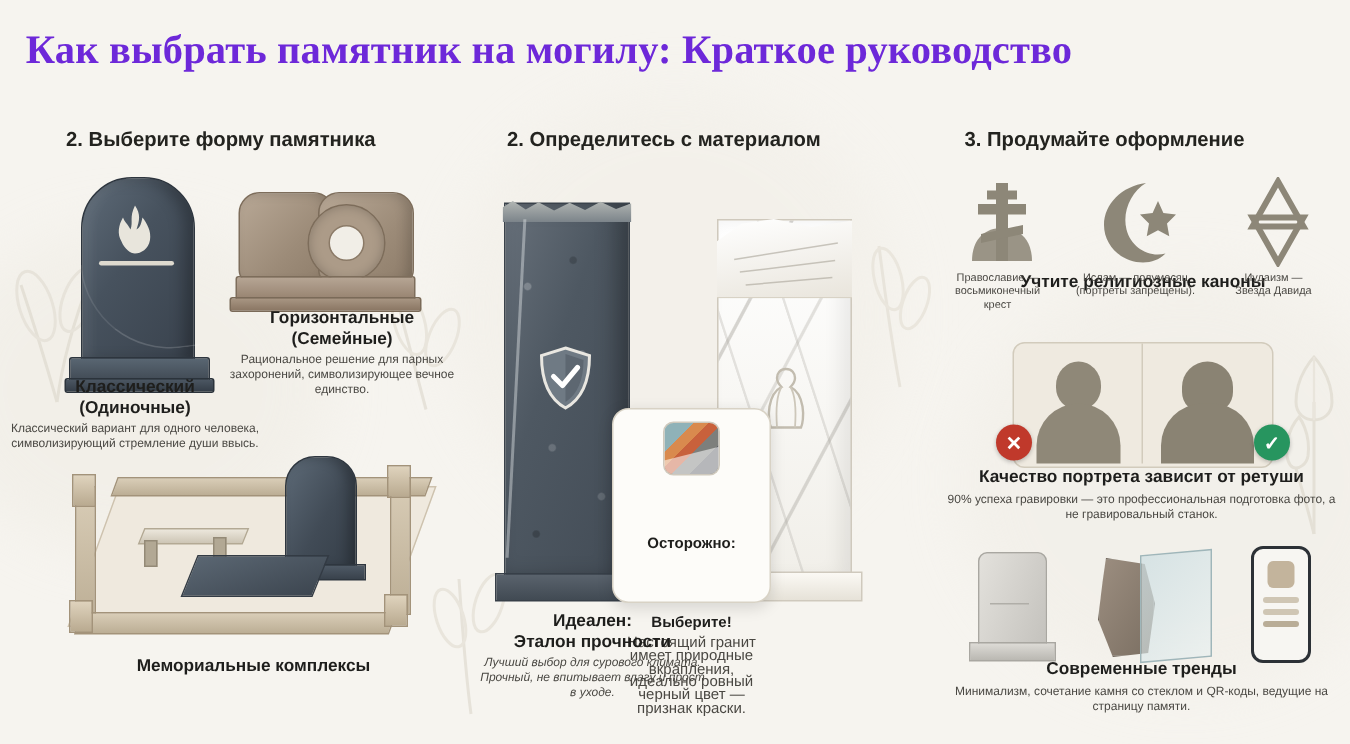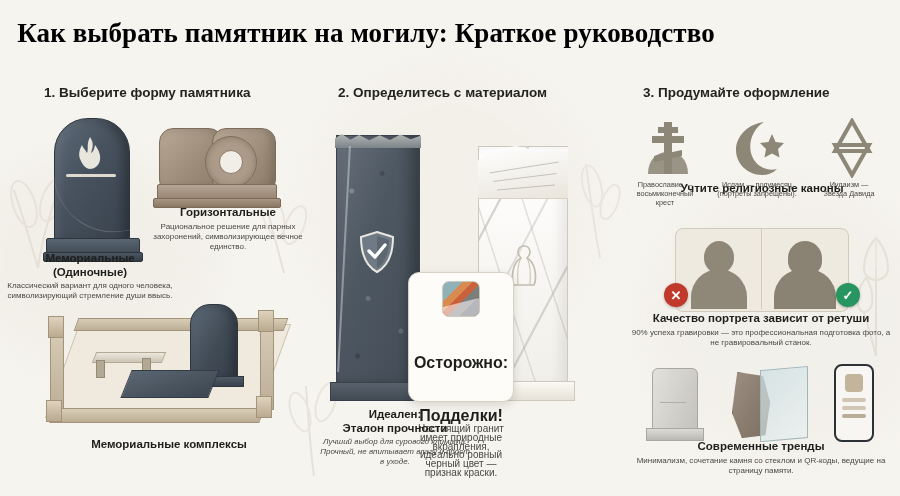--- a/index.html
+++ b/index.html
@@ -16,21 +16,21 @@
   
   .bg-wash{position:absolute;border-radius:50%;filter:blur(18px);opacity:.55;pointer-events:none;}
   .w1{left:-40px;top:150px;width:260px;height:220px;background:#efece4;}
   .w2{left:300px;top:60px;width:300px;height:300px;background:#f1eee7;}
   .w3{left:640px;top:180px;width:300px;height:280px;background:#f0ede6;}
 
   
   .title{
     position:absolute;left:0;top:18px;width:732px;text-align:center;
     font-family:"Liberation Serif", serif;
-    font-size:27px;font-weight:700;letter-spacing:.1px;color:#000000;
+    font-size:27px;font-weight:700;letter-spacing:.1px;color:#6d28d9;
   }
 
   
   .col-head{
     position:absolute;font-size:13.5px;font-weight:700;color:#23231f;
     white-space:nowrap;
   }
   .ch1{left:44px;top:85px;}
   .ch2{left:338px;top:85px;}
   .ch3{left:643px;top:85px;}
@@ -229,21 +229,21 @@
   .warn .thumb{
     width:36px;height:34px;margin:8px auto 4px;border-radius:7px;
     background:linear-gradient(135deg,#8fb2b8 0 28%,#d98a4e 28% 42%,#c8613c 42% 55%,#7d7f7c 55% 72%,#5e6166 72% 100%);
     border:1px solid #cfc9bd;
     position:relative;overflow:hidden;
   }
   .warn .thumb:after{
     content:"";position:absolute;left:-4px;bottom:-6px;width:50px;height:20px;
     background:rgba(255,255,255,.55);transform:rotate(-14deg);
   }
-  .warn .wt{font-size:16px;font-weight:700;line-height:12.5px;color:#1e1e1c;margin-top:40px;}
+  .warn .wt{font-size:10px;font-weight:700;line-height:12.5px;color:#1e1e1c;margin-top:40px;}
   .warn .wd{font-size:10px;line-height:8.8px;color:#4a4843;margin-top:3px;padding:0 7px;}
 
   
   .relig-icons{position:absolute;left:634px;top:118px;width:256px;height:62px;}
   .relig-icons .ic{position:absolute;top:0;width:60px;height:60px;color:#8d8878;}
   .i1{left:4px;}
   .i2{left:96px;}
   .i3{left:188px;}
 
   .relig-sub{
@@ -368,53 +368,54 @@
   <div class="deco d5">
     <svg width="56" height="120" viewBox="0 0 56 120">
         <path d="M28 118 C24 88 22 58 20 28" stroke="#e6e2d9" stroke-width="2" fill="none"></path>
         <ellipse cx="14" cy="54" rx="9" ry="20" fill="none" stroke="#e9e5dc" stroke-width="2" transform="rotate(-18 14 54)"></ellipse>
         <ellipse cx="40" cy="44" rx="9" ry="20" fill="none" stroke="#e9e5dc" stroke-width="2" transform="rotate(18 40 44)"></ellipse>
       </svg>
   </div>
 
   <div class="title">Как выбрать памятник на могилу: Краткое руководство</div>
 
-  <div class="col-head ch1">1. Выберите форму памятника</div>
+  <div class="col-head ch1">2. Выберите форму памятника</div>
   <div class="col-head ch2">2. Определитесь с материалом</div>
   <div class="col-head ch3">3. Продумайте оформление</div>
 
   <div class="vmon">
     <div class="stele"></div>
     <div class="flame">
       <svg width="28" height="34" viewBox="0 0 28 34">
           <path d="M14 1 C10 9 13 12 11 17 C9 13 7 12 6 9 C3 14 2 20 5 25 C7 30 11 33 14 33 C18 33 23 30 24 24 C25 18 22 13 19 9 C18 14 17 16 15 17 C17 11 18 7 14 1 Z" fill="#e8e5dc"></path>
         </svg>
     </div>
     <div class="bar"></div>
     <div class="base"></div>
     <div class="base2"></div>
   </div>
 
   <div class="cap" style="left:6px;top:252px;width:168px;">
-    <div class="t">Мемориальные</div>
+    <div class="t">Классический</div>
     <div class="t">(Одиночные)</div>
     <div class="d">Классический вариант для одного человека, символизирующий стремление души ввысь.</div>
   </div>
 
   <div class="hmon">
     <div class="lobe l"></div>
     <div class="lobe r"></div>
     <div class="ring"></div>
     <div class="hole"></div>
     <div class="hbase"></div>
     <div class="hbase2"></div>
   </div>
 
   <div class="cap" style="left:148px;top:206px;width:160px;">
     <div class="t">Горизонтальные</div>
+    <div class="t">(Семейные)</div>
     <div class="d">Рациональное решение для парных захоронений, символизирующее вечное единство.</div>
   </div>
 
   <div class="complex">
     <div class="plot"></div>
     <div class="rail r-top"></div>
     <div class="rail r-left"></div>
     <div class="rail r-right"></div>
     <div class="stone"></div>
     <div class="stone-b"></div>
@@ -457,21 +458,21 @@
     <svg width="38" height="44" viewBox="0 0 38 44">
         <path d="M19 2 L35 7 C35 24 30 36 19 42 C8 36 3 24 3 7 Z" fill="#6f7a84" stroke="#e9e7e1" stroke-width="2"></path>
         <path d="M19 6 L31 10 C31 23 27 33 19 38 Z" fill="#5d6771"></path>
         <path d="M11 21 L17 27 L27 15" fill="none" stroke="#ffffff" stroke-width="3.4" stroke-linecap="round" stroke-linejoin="round"></path>
       </svg>
   </div>
 
   <div class="warn">
     <div class="thumb"></div>
     <div class="wt">Осторожно:</div>
-    <div class="wt">Подделки!</div>
+    <div class="wt">Выберите!</div>
     <div class="wd">Настоящий гранит имеет природные вкрапления, идеально ровный черный цвет — признак краски.</div>
   </div>
 
   <div class="cap" style="left:320px;top:408px;width:150px;">
     <div class="t">Идеален:</div>
     <div class="t">Эталон прочности</div>
     <div class="d it">Лучший выбор для сурового климата. Прочный, не впитывает влагу и прост в уходе.</div>
   </div>
 
 

